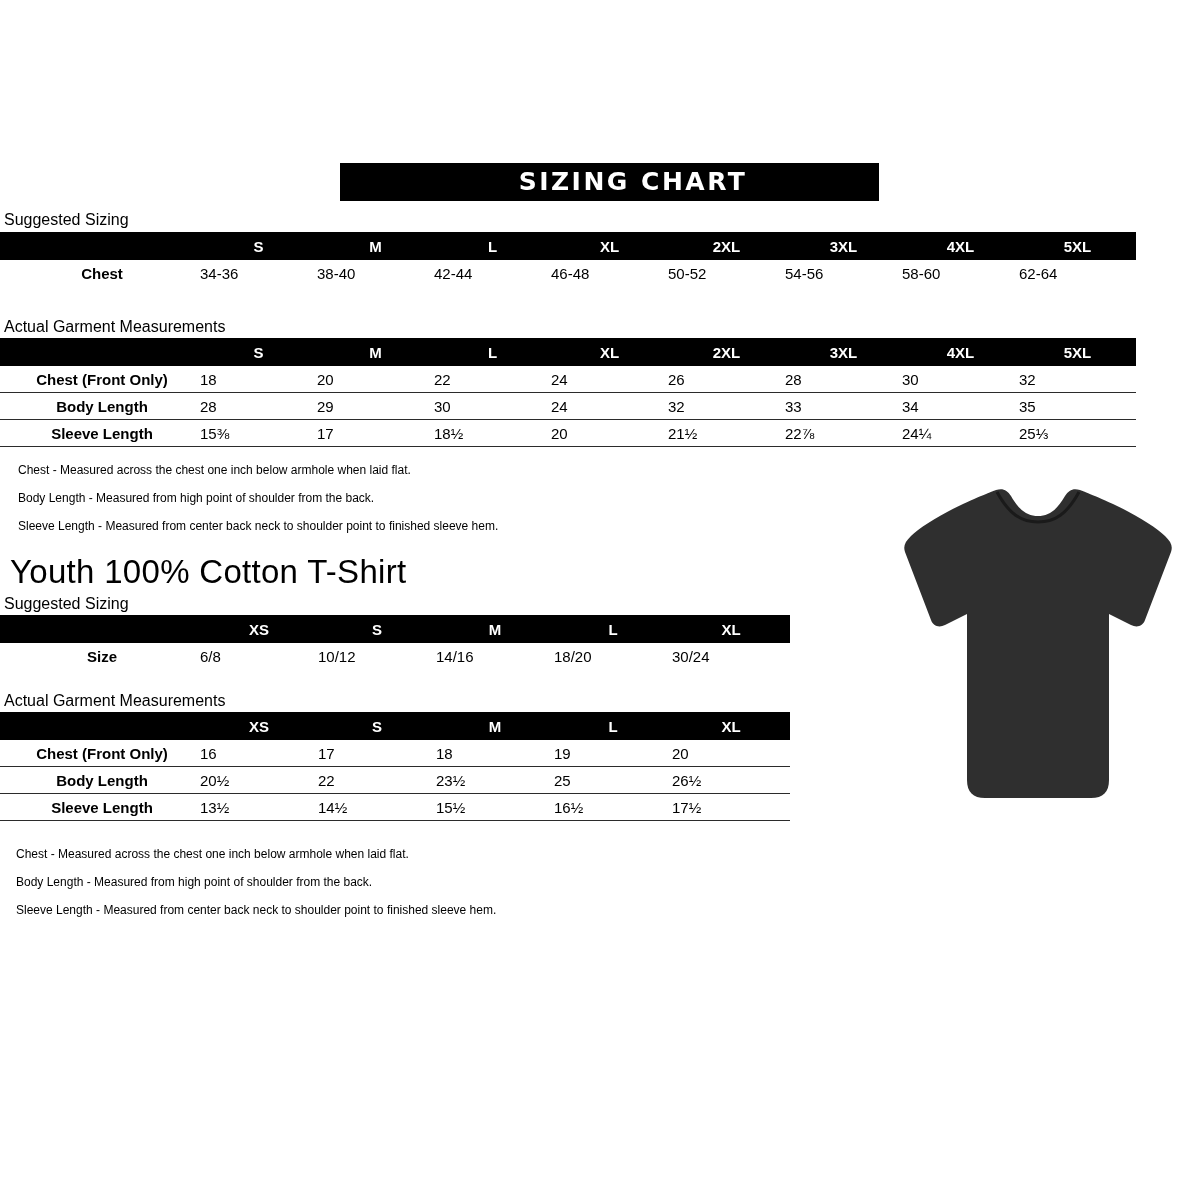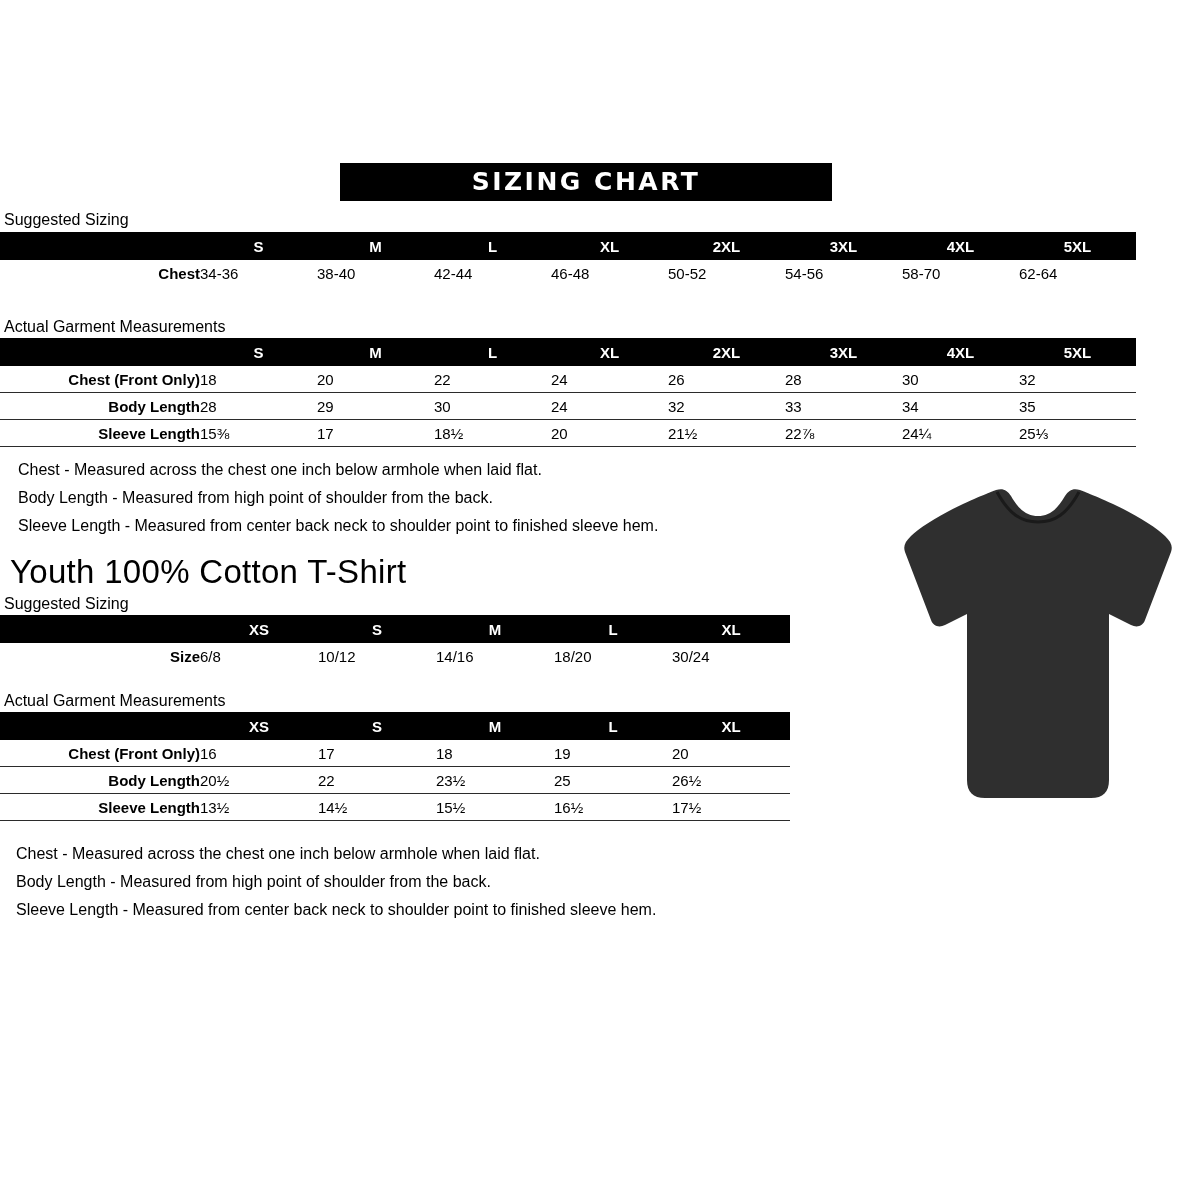--- a/index.html
+++ b/index.html
@@ -32,20 +32,21 @@
     letter-spacing: 0.3px;
     white-space: nowrap;
   }
   .sizing-banner {
     position: absolute;
     left: 340px;
     top: 163px;
     width: 492px;
     height: 38px;
     background: #000000;
+    padding-left: 47px;
   }
   .sizing-banner span {
     display: block;
     text-align: center;
     color: #ffffff;
     font-size: 25px;
     font-weight: bold;
     letter-spacing: 2.5px;
     line-height: 38px;
     font-family: "DejaVu Sans", sans-serif;
@@ -105,21 +106,21 @@
     text-align: center;
     font-size: 15px;
     height: 28px;
   }
   table.sz thead th.rowhead {
     text-align: left;
   }
   table.sz tbody td {
   }
   table.sz tbody td.rowhead {
-    text-align: right;
+    text-align: center;
     font-weight: bold;
     padding-left: 4px;
   }
   table.sz tbody tr td {
     border-bottom: 1px solid #2b2b2b;
   }
 
   
   #tbl-adult-suggested { left: 0px; top: 232px; width: 1135px; }
   #tbl-adult-suggested col.c0 { width: 200px; }
@@ -139,21 +140,21 @@
   #tbl-youth-suggested tbody tr td { border-bottom: none; }
 
   
   #tbl-youth-actual { left: 0px; top: 712px; width: 790px; }
   #tbl-youth-actual col.c0 { width: 200px; }
   #tbl-youth-actual col.cx { width: 118px; }
 
   
   .notes {
     position: absolute;
-    font-size: 16px;
+    font-size: 12px;
     line-height: 28px;
   }
   #notes-adult { left: 18px; top: 456px; }
   #notes-youth { left: 16px; top: 840px; }
   .notes div { white-space: nowrap; }
 
   
   .shirt-wrap {
     position: absolute;
     left: 893px;
@@ -202,21 +203,21 @@
     </thead>
     <tbody>
       <tr>
         <td class="rowhead">Chest</td>
         <td>34-36</td>
         <td>38-40</td>
         <td>42-44</td>
         <td>46-48</td>
         <td>50-52</td>
         <td>54-56</td>
-        <td>58-70</td>
+        <td>58-60</td>
         <td>62-64</td>
       </tr>
     </tbody>
   </table>
 
   <div class="label-actual-1">Actual Garment Measurements</div>
 
   <table class="sz" id="tbl-adult-actual">
     <colgroup>
       <col class="c0">

